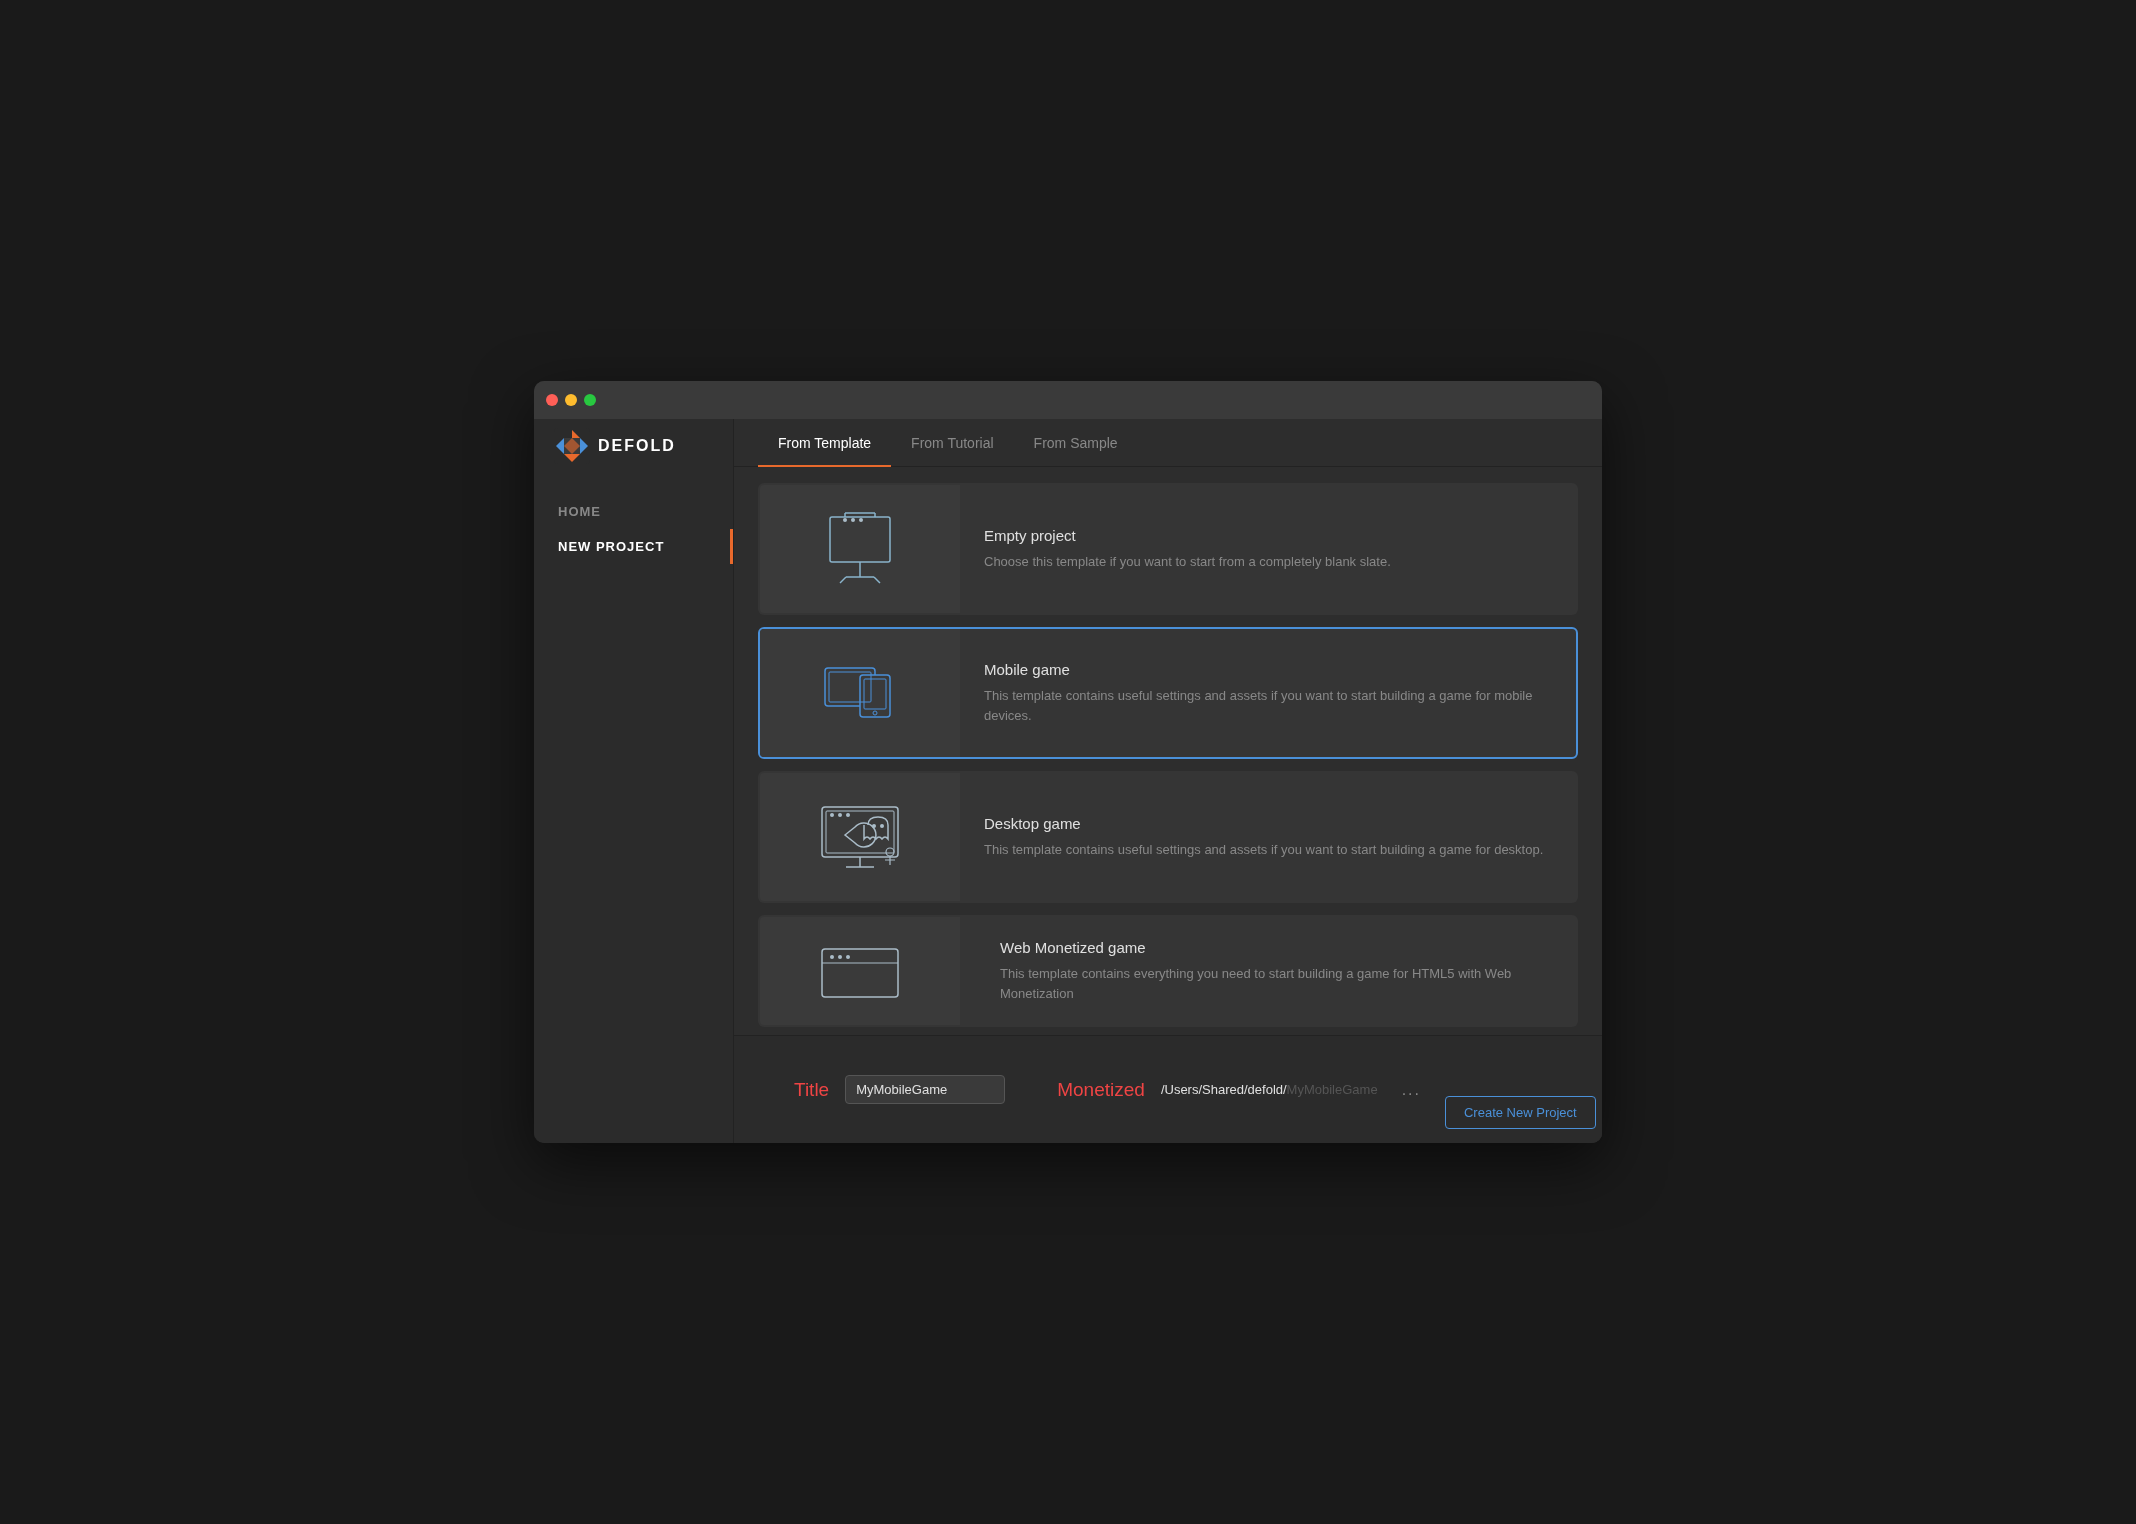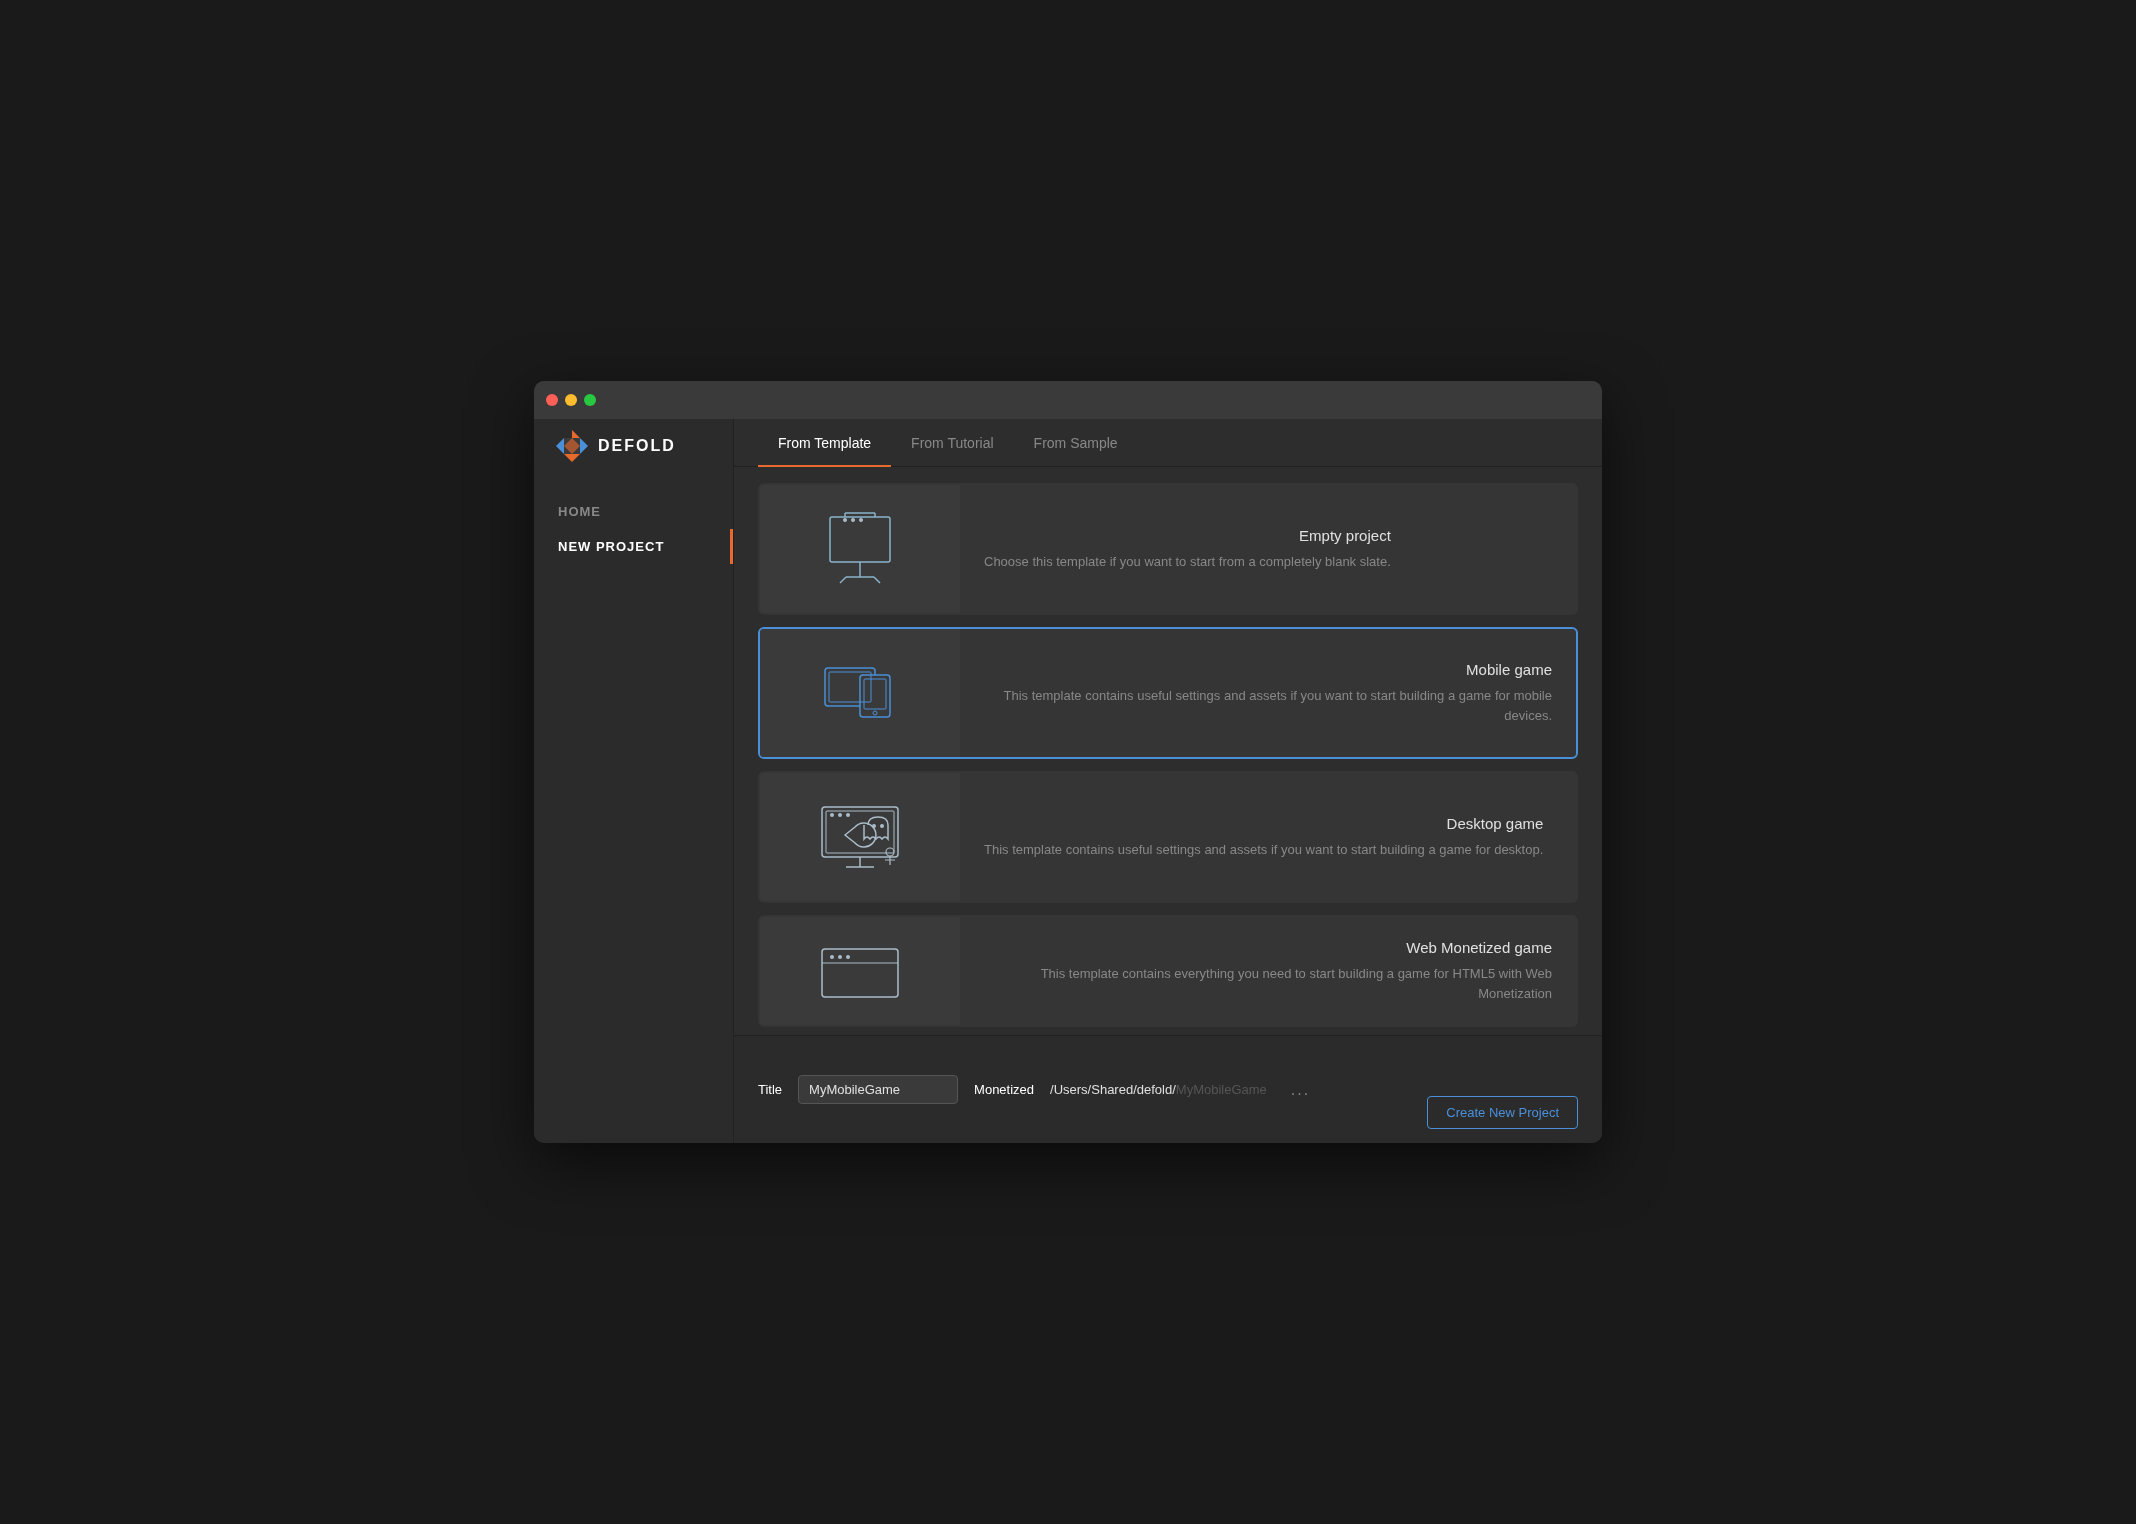--- a/index.html
+++ b/index.html
@@ -123,21 +123,20 @@
     .tab.active {
       color: #fff;
       border-bottom: 2px solid #e8692c;
     }
     .content-area {
       flex: 1;
       overflow-y: auto;
       padding: 16px 24px;
       scrollbar-width: thin;
       scrollbar-color: #555 #2d2d2d;
-      text-align: right;
     }
     .content-area::-webkit-scrollbar { width: 8px; }
     .content-area::-webkit-scrollbar-track { background: #2d2d2d; }
     .content-area::-webkit-scrollbar-thumb { background: #555; border-radius: 4px; }
     .template-card {
       background: #353535;
       border-radius: 6px;
       margin-bottom: 12px;
       display: flex;
       align-items: stretch;
@@ -176,22 +175,23 @@
     .bottom-bar {
       background: #2b2b2b;
       border-top: 1px solid #222;
       padding: 14px 24px;
       display: flex;
       align-items: center;
       gap: 16px;
       flex-shrink: 0;
     }
     .bottom-field-label {
-      color: #ffffff;
-      font-size: 13px;
+      color: #ef4444;
+      font-size: 19px;
+      margin-left: 36px;
     }
     .bottom-input {
       background: #3a3a3a;
       border: 1px solid #555;
       border-radius: 4px;
       color: #e0e0e0;
       font-size: 13px;
       padding: 6px 10px;
       outline: none;
       width: 160px;

